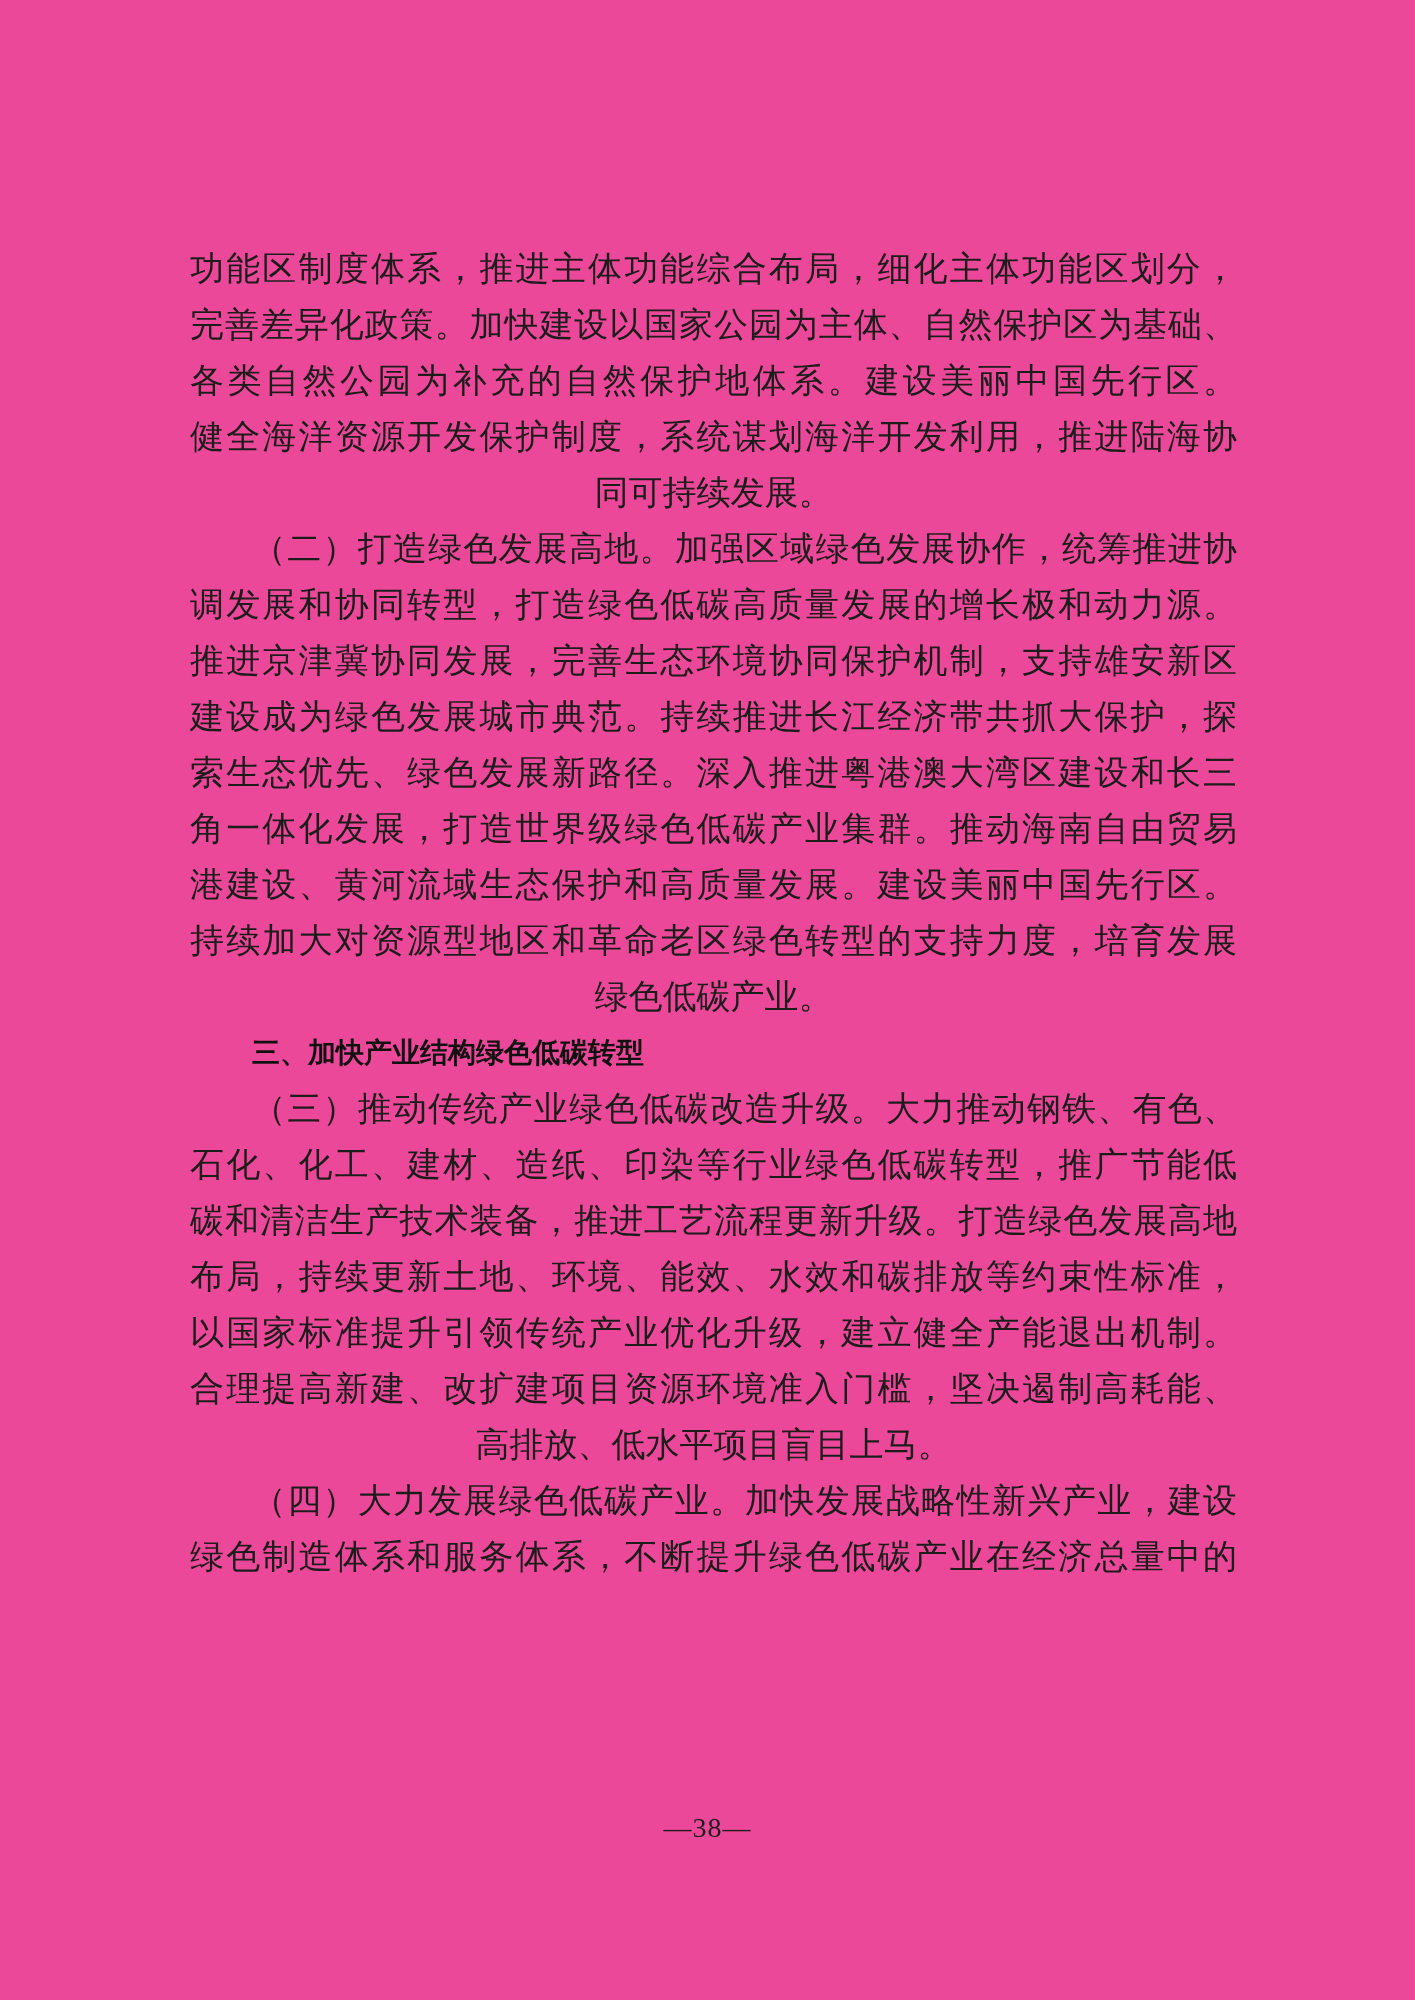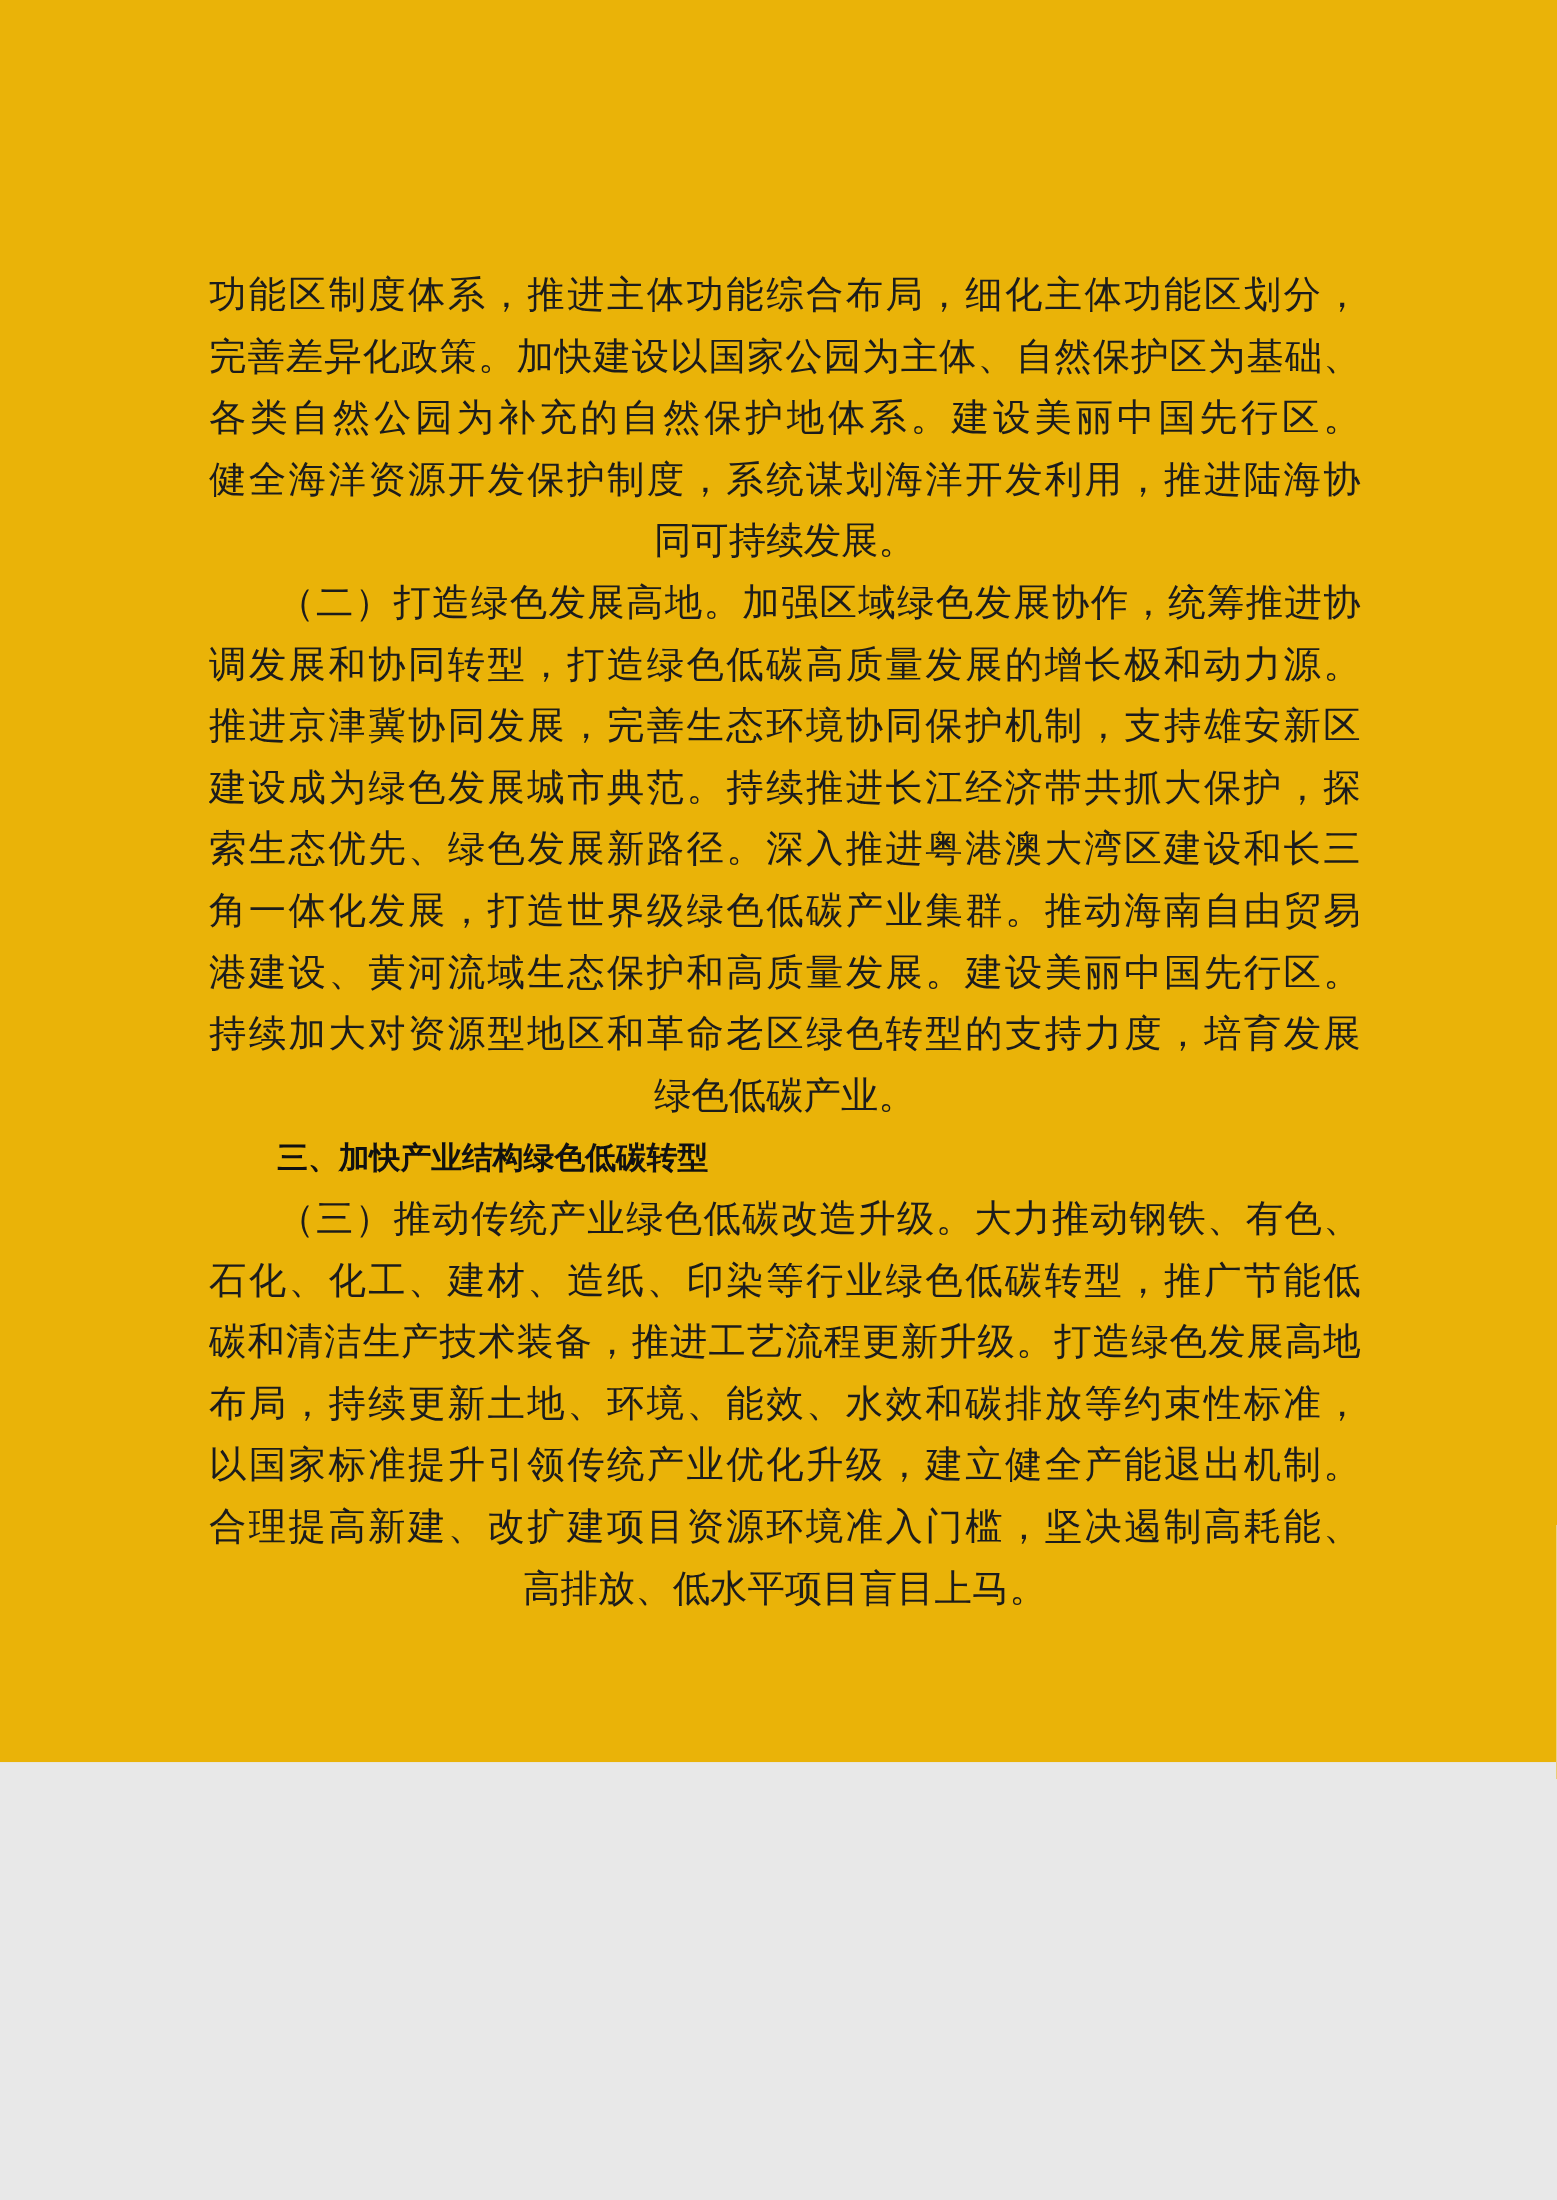--- a/index.html
+++ b/index.html
@@ -1,19 +1,19 @@
 <!DOCTYPE html>
 <html><head>
 <meta charset="utf-8">
 <style>
   html,body{margin:0;padding:0;background:#e8e8e8;}
   .page{
     position:relative;
-    width:1415px;height:1602px;
-    background:#eab308;
+    width:1415px;height:2000px;
+    background:#ec4899;
     overflow:hidden;
     color:#1c1c1c;
     font-family:"Liberation Serif","DejaVu Serif",serif;
   }
   .content{
     position:absolute;
     left:190px;top:241px;
     width:1047px;
   }
   .content > * + *{margin-top:38px;}
@@ -82,17 +82,21 @@
     <div class="para">
       <div class="line just indent">（三）推动传统产业绿色低碳改造升级。大力推动钢铁、有色、</div>
       <div class="line just">石化、化工、建材、造纸、印染等行业绿色低碳转型，推广节能低</div>
       <div class="line just">碳和清洁生产技术装备，推进工艺流程更新升级。打造绿色发展高地</div>
       <div class="line just">布局，持续更新土地、环境、能效、水效和碳排放等约束性标准，</div>
       <div class="line just">以国家标准提升引领传统产业优化升级，建立健全产能退出机制。</div>
       <div class="line just">合理提高新建、改扩建项目资源环境准入门槛，坚决遏制高耗能、</div>
       <div class="line">高排放、低水平项目盲目上马。</div>
     </div>
 
+    <div class="para">
+      <div class="line just indent">（四）大力发展绿色低碳产业。加快发展战略性新兴产业，建设</div>
+      <div class="line just">绿色制造体系和服务体系，不断提升绿色低碳产业在经济总量中的</div>
+    </div>
 
   </div>
 
   <div class="pagenum">—38—</div>
 </div>
 
 </body></html>

